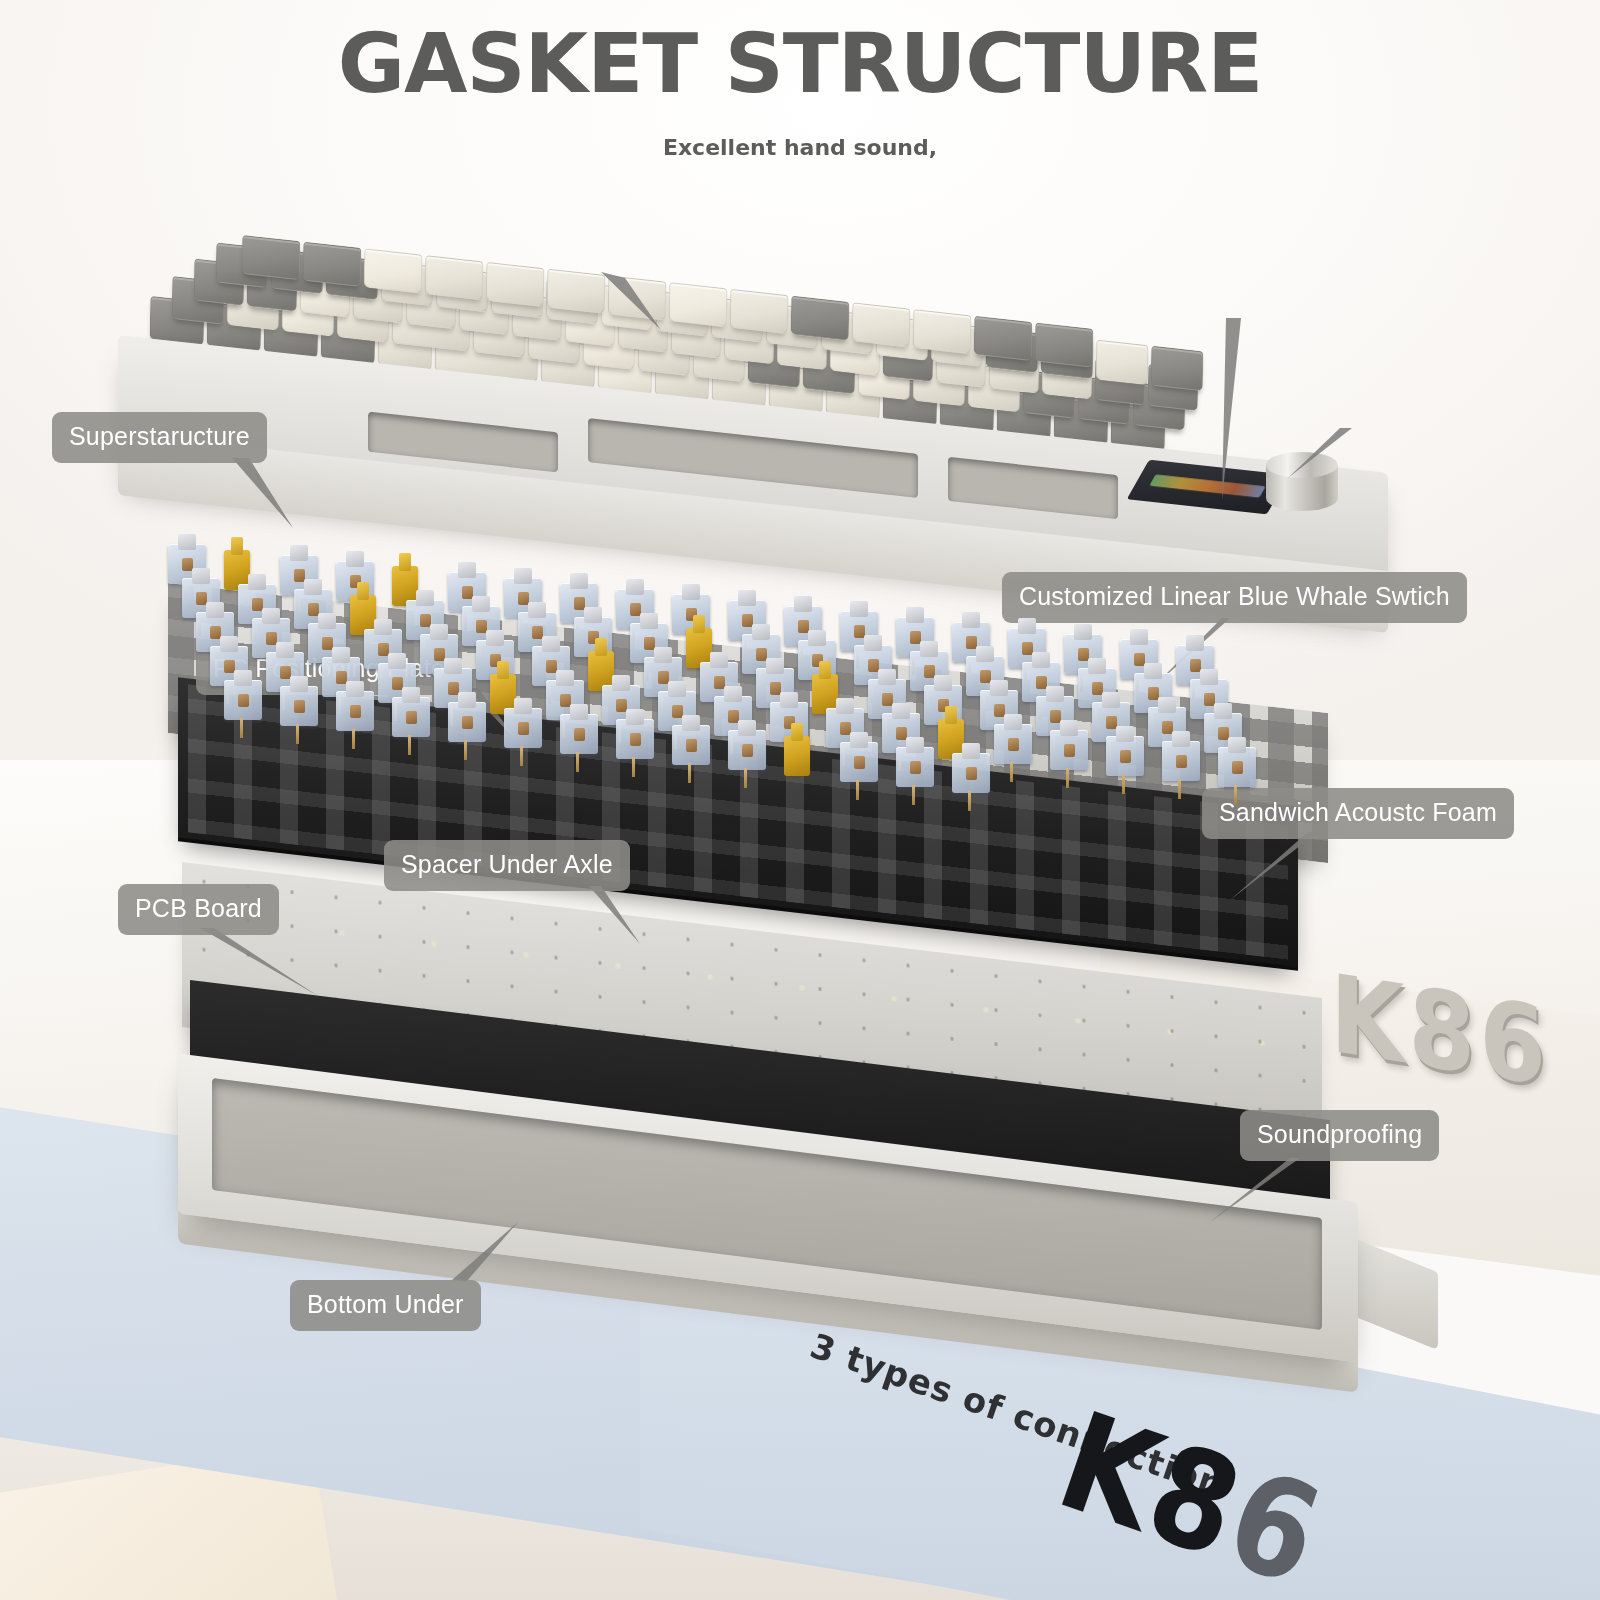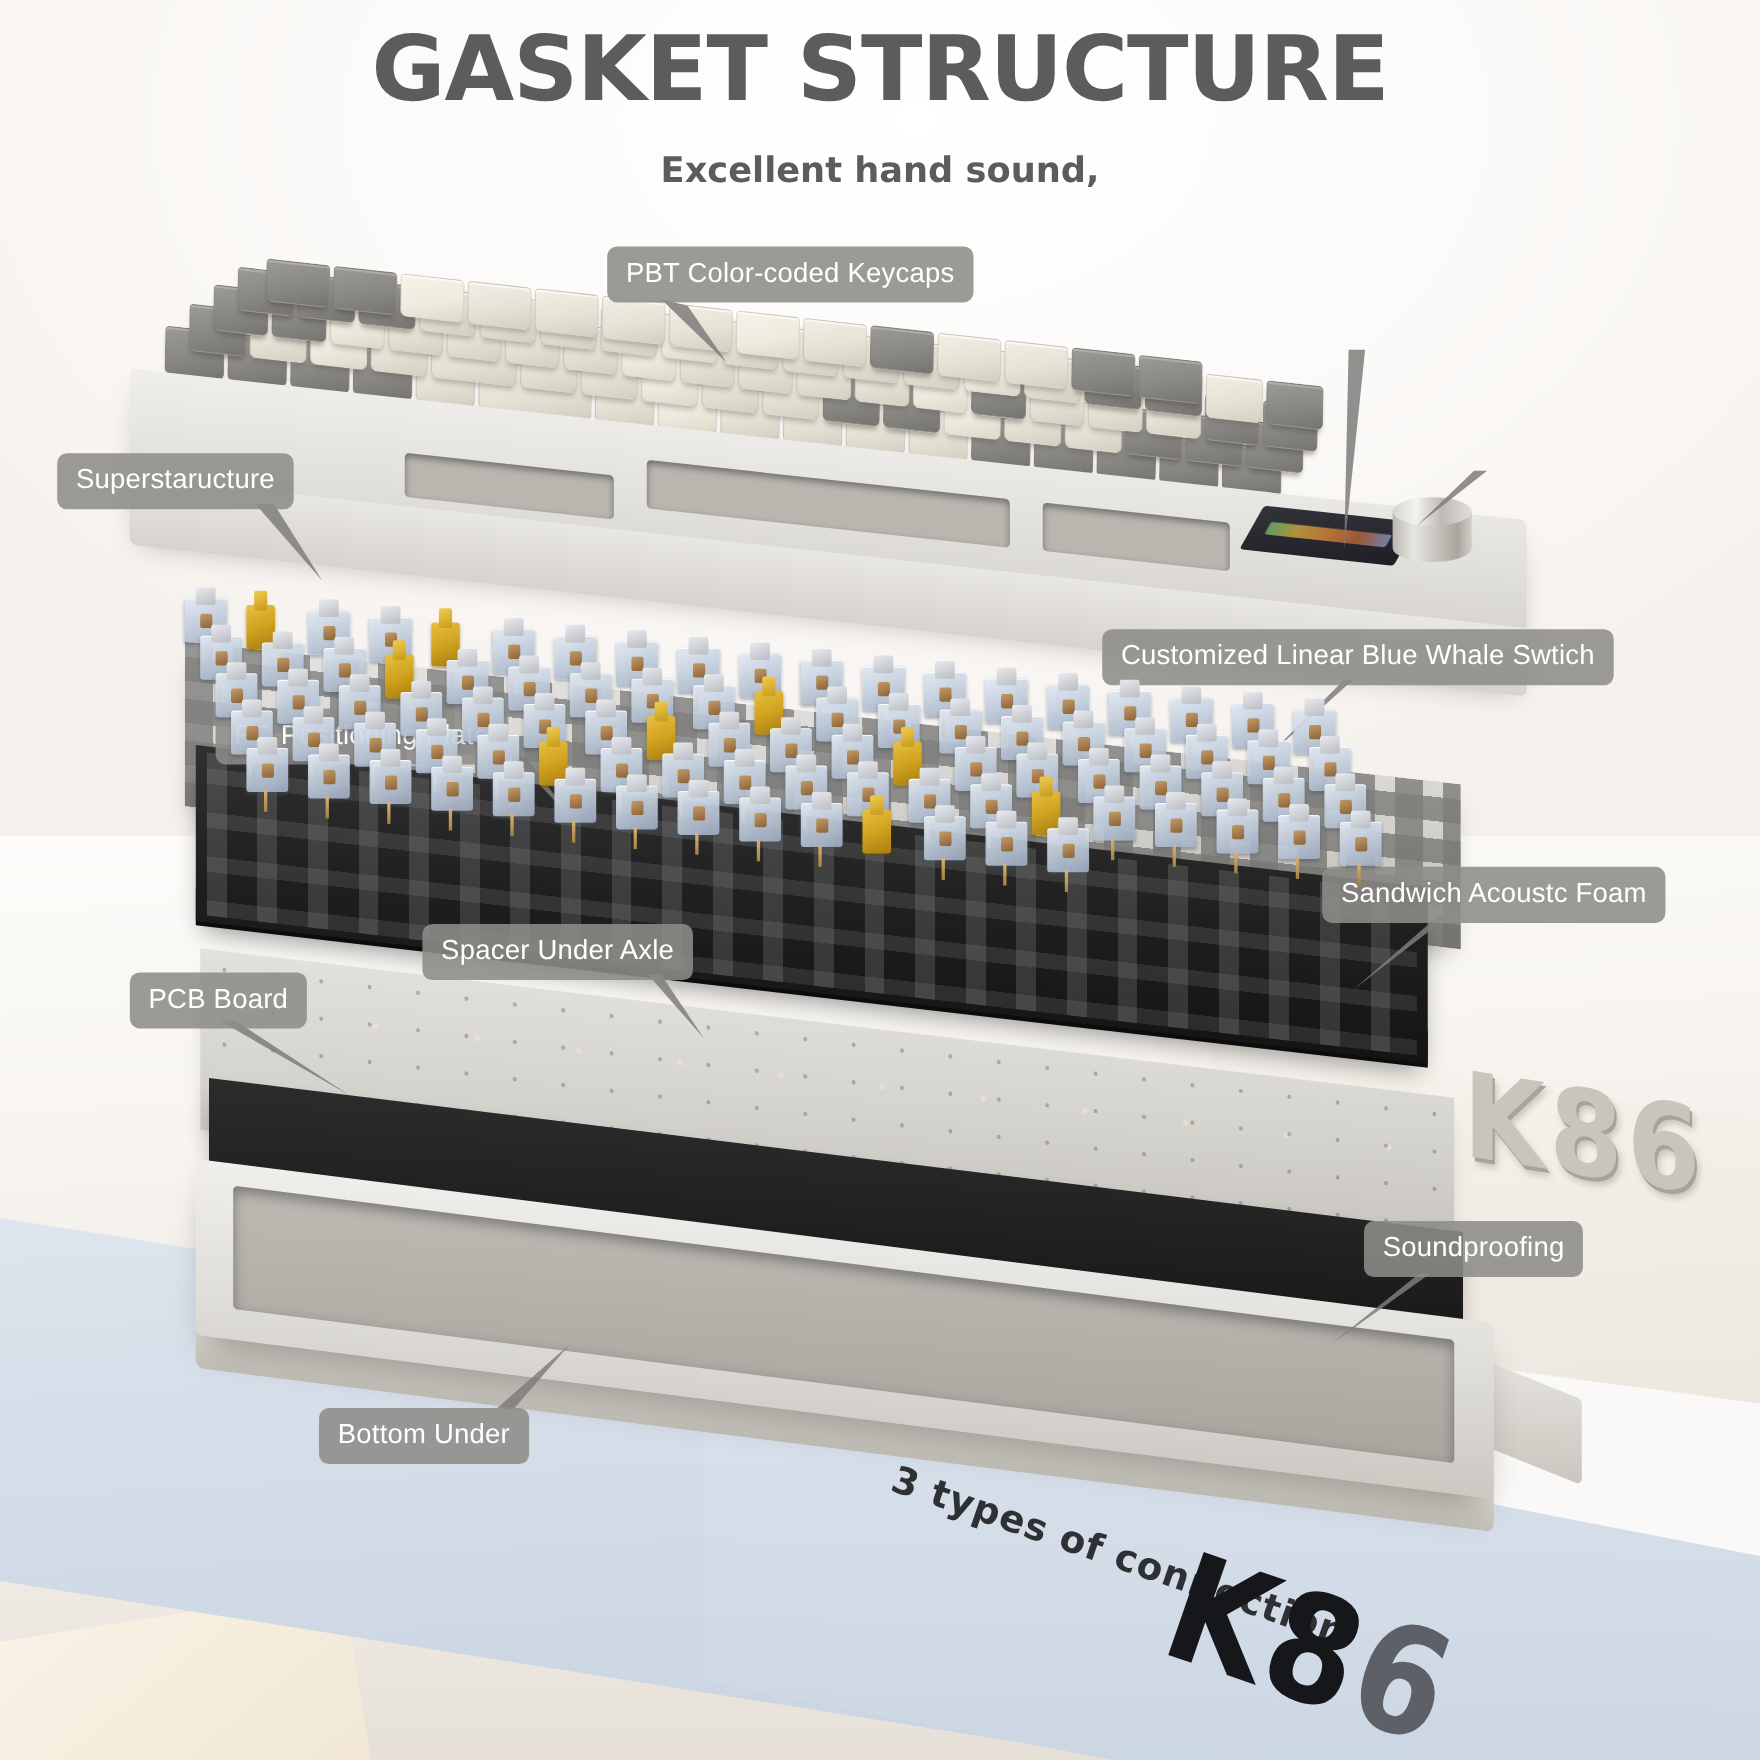--- a/index.html
+++ b/index.html
@@ -306,21 +306,21 @@
   .leader { position:absolute; overflow:visible; }
 
   
   .header { position:absolute; left:0; top:0; width:1600px; text-align:center; z-index:30; }
   .title {
     font-size:82px; font-weight:bold; color:#5c5c5a;
     letter-spacing:-1px; margin-top:16px;
     font-family:"DejaVu Sans", sans-serif;
   }
   .sub1 {
-    font-size:32px; font-weight:bold; color:#5c5c5a; margin-top:24px;
+    font-size:22px; font-weight:bold; color:#5c5c5a; margin-top:24px;
     font-family:"DejaVu Sans", sans-serif;
   }
   .sub2 {
     font-size:27px; font-weight:bold; color:#5c5c5a; margin-top:18px;
     font-family:"DejaVu Sans", sans-serif;
   }
 </style>
 </head>
 <body>
 
@@ -660,23 +660,20 @@
     <polygon points="232,458 249,458 293,528" fill="#7e7d7a" opacity=".85"></polygon>
     <polygon points="1222,618 1230,618 1150,690" fill="#7e7d7a" opacity=".85"></polygon>
     <polygon points="466,688 478,688 520,744" fill="#7e7d7a" opacity=".85"></polygon>
     <polygon points="1308,832 1318,832 1230,900" fill="#7e7d7a" opacity=".85"></polygon>
     <polygon points="589,886 601,886 640,944" fill="#7e7d7a" opacity=".85"></polygon>
     <polygon points="200,928 214,928 318,996" fill="#7e7d7a" opacity=".85"></polygon>
     <polygon points="1290,1158 1300,1158 1210,1222" fill="#7e7d7a" opacity=".85"></polygon>
     <polygon points="452,1280 466,1282 518,1222" fill="#7e7d7a" opacity=".85"></polygon>
   </svg>
 
-  <div class="callout" style="left:552px;top:224px;">
-    <span class="badge">PBT Color-coded Keycaps</span>
-  </div>
   <div class="callout" style="left:1002px;top:572px;">
     <span class="badge">Customized Linear Blue Whale Swtich</span>
   </div>
   <div class="callout" style="left:52px;top:412px;">
     <span class="badge">Superstaructure</span>
   </div>
   <div class="callout" style="left:196px;top:644px;">
     <span class="badge">PC Positioning Plate</span>
   </div>
   <div class="callout" style="left:384px;top:840px;">

